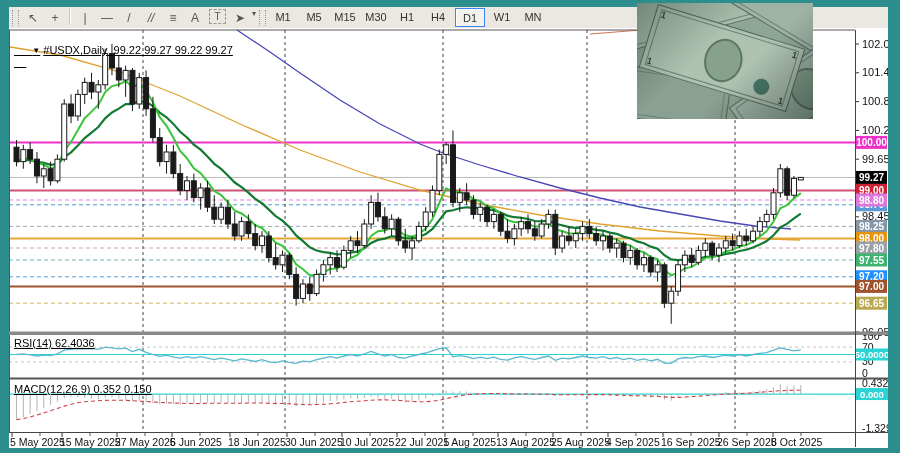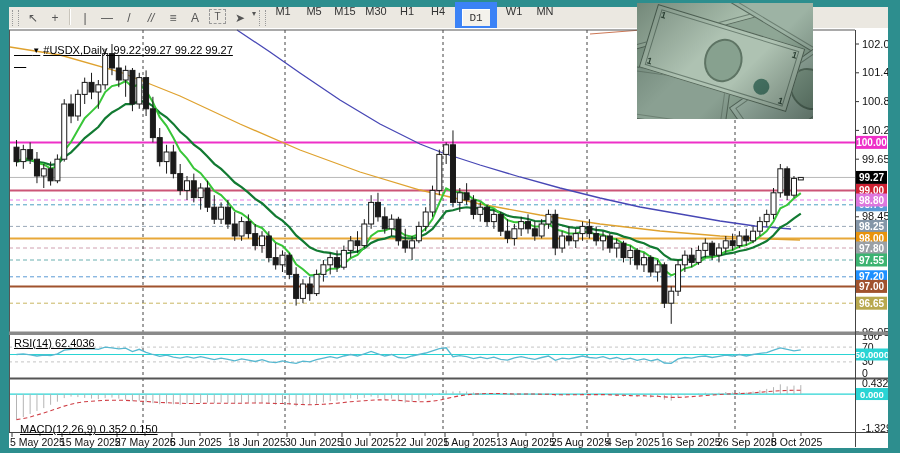--- a/index.html
+++ b/index.html
@@ -7,29 +7,29 @@
   #frame{position:relative;width:900px;height:453px;background:#2d8e8e;overflow:hidden;}
   
   #toolbar{position:absolute;left:9px;top:7px;width:879px;height:21px;background:#ebe8e1;
     border-bottom:1px solid #9a978f;display:flex;align-items:center;font-size:11px;color:#444;}
   .grip{width:5px;height:16px;border-left:1px dotted #999;border-right:1px dotted #999;margin:0 3px;}
   .sep{width:1px;height:16px;background:#c9c5bc;border-right:1px solid #fff;margin:0 3px;}
   .tool-btn{min-width:22px;height:18px;display:flex;align-items:center;justify-content:center;
     color:#555;font-size:12px;cursor:default;}
   .tf-btn{min-width:24px;height:17px;display:flex;align-items:center;justify-content:center;
     font-size:11px;color:#333;padding:0 2px;}
-  .tf-btn.active{background:#f4f2ec;border:7px solid #3b82f6;box-shadow:inset 1px 1px 0 #fff;font-family:Liberation Mono, monospace;}
+  .tf-btn.active{background:#f4f2ec;border:1px solid #3b82f6;box-shadow:inset 1px 1px 0 #fff;}
   .caret{font-size:8px;color:#555;margin-left:1px;}
   
   #chart-window{position:absolute;left:9px;top:28px;width:879px;height:420px;background:#fff;}
   #chart-svg{position:absolute;left:0;top:0;}
   .pane-label{position:absolute;font-size:11px;color:#000;white-space:pre;text-decoration:underline;}
   #main-title{left:5px;top:4px;}
   #rsi-label{left:5px;top:309px;text-align:right;}
-  #macd-label{left:11px;top:355px;margin-top:40px;}
+  #macd-label{left:5px;top:355px;}
   #main-title .tri{font-size:8px;vertical-align:1px;margin-right:3px;}
   text{font-family:"Liberation Sans",sans-serif;}
   
   #photo{position:absolute;left:637px;top:3px;width:176px;height:116px;background:#8ea695;overflow:hidden;z-index:5;}
   .bill{position:absolute;background:#a7bcab;border:1px solid #55675a;}
   .bill .inner{position:absolute;left:4px;top:3px;right:4px;bottom:3px;border:1px solid #6d8073;}
   .bill .oval{position:absolute;left:50%;top:50%;width:34px;height:40px;margin:-20px 0 0 -17px;
     border-radius:50%;background:#87a18f;border:2px solid #5e7464;}
   .bill .one{position:absolute;font-size:9px;font-weight:bold;color:#2f4437;}
   .bill .seal{position:absolute;width:16px;height:16px;border-radius:50%;background:#3a6a58;opacity:.8;}

